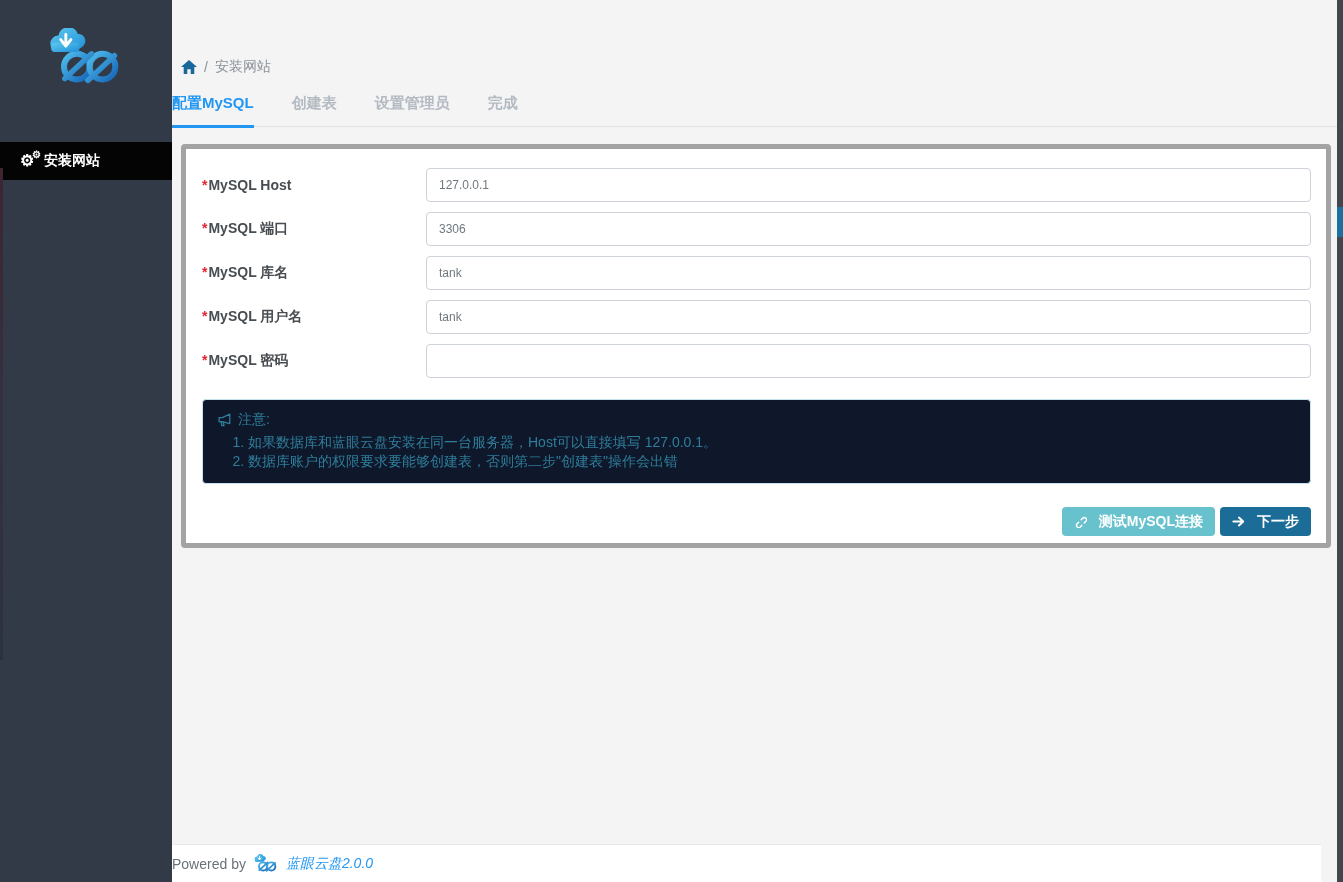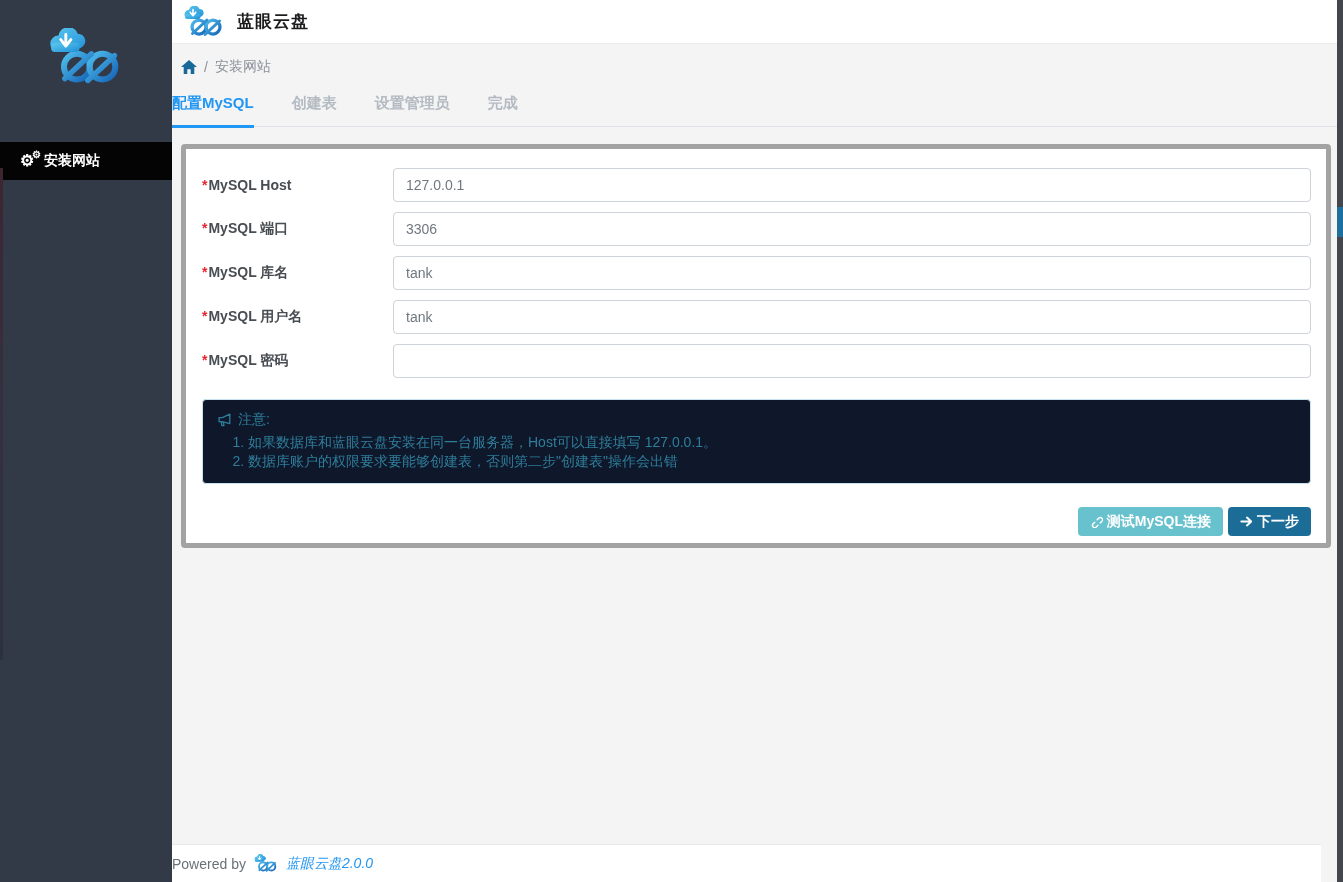--- a/index.html
+++ b/index.html
@@ -71,39 +71,39 @@
     margin:17px 6px 0 9px;
     background:#fff; border:5px solid #a3a3a3; border-radius:4px;
     padding:19px 15px 7px 16px;
   }
 
   .form-row { display:flex; align-items:center; margin-bottom:10px; }
   .form-label { width:191px; font-weight:bold; color:#484d52; font-size:14px; }
   .required { color:#e8262d; margin-right:1px; }
   .form-input {
     flex:1; height:34px; border:1px solid #ced3d9; border-radius:4px;
-    padding:0 12px; font-size:14px; color:#70787f;
-    font-family:"Liberation Sans", sans-serif; outline:none; background:#fff;
+    padding:0 12px; font-size:12px; color:#70787f;
+    font-family:"Liberation Sans", sans-serif; outline:none; background:#fff;margin-left:33px;
   }
 
   .notice {
     margin-top:21px; background:#0f172a; border:1px solid #c5e4ef;
     border-radius:4px; padding:11px 14px 13px 14px;
     color:#2e7e9b; font-size:14px;
   }
   .notice-title { display:flex; align-items:center; gap:6px; font-weight:normal; }
   .bullhorn-icon { width:15px; height:15px; display:inline-flex; }
   .notice ol { margin:4px 0 0 0; padding-left:31px; }
   .notice li { line-height:18px; margin-top:1px; }
 
   .actions { display:flex; justify-content:flex-end; gap:5px; margin-top:23px; }
   .btn {
     height:29px; border:none; border-radius:4px; color:#fff;
     font-size:14px; font-weight:bold; padding:0 12px;
-    display:inline-flex; align-items:center; gap:4px; cursor:pointer;
+    display:inline-flex; align-items:center; gap:12px; cursor:pointer;
     font-family:"Liberation Sans", sans-serif;
   }
   .btn-test { background:#68c2cd; }
   .btn-next { background:#1b6d98; }
   .btn svg { width:13px; height:13px; }
 
   .footer {
     position:absolute; bottom:0; left:0; right:16px; height:38px;
     background:#fff; border-top:1px solid #e9e9e9;
     display:flex; align-items:center; justify-content:flex-start; gap:6px;
@@ -158,26 +158,20 @@
       <span class="gear-big">⚙</span>
         <span class="gear-small">⚙</span>
     </span>
     <span>安装网站</span>
   </div>
   <div class="sidebar-texture"></div>
 </div>
 
 <div class="main">
 
-  <div class="header">
-    <svg>
-        <use href="#tank-logo"></use>
-      </svg>
-    <span class="header-title">蓝眼云盘</span>
-  </div>
 
   <div class="content">
 
     <div class="breadcrumb">
       <span class="home-icon">
         <svg viewBox="0 0 16 15">
             <path d="M8 0 L16 7 H13.3 V14 H9.7 V9.2 H6.3 V14 H2.7 V7 H0 Z" fill="#19689a"></path>
           </svg>
       </span>
       <span>/</span>

